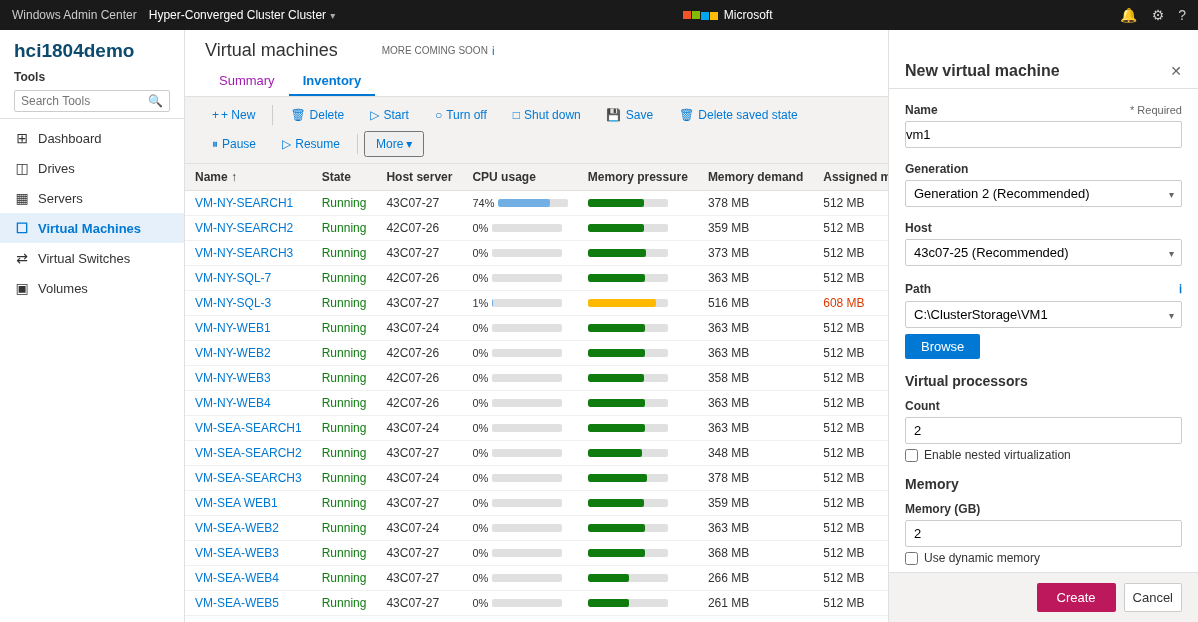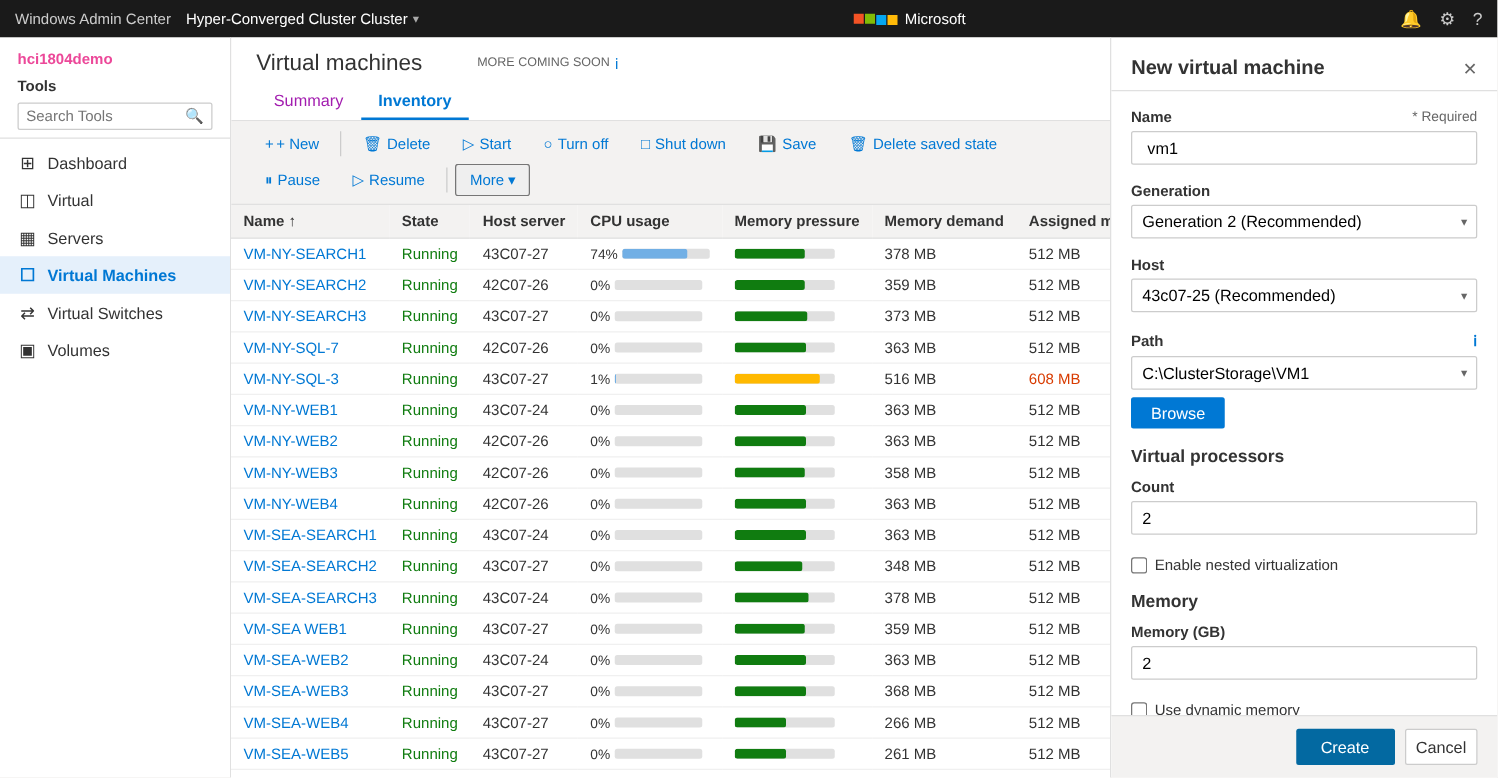--- a/index.html
+++ b/index.html
@@ -35,21 +35,21 @@
       background: #fff;
       border-right: 1px solid #e0e0e0;
       display: flex;
       flex-direction: column;
       flex-shrink: 0;
     }
     .sidebar-header {
       padding: 10px 14px 6px;
       border-bottom: 1px solid #e0e0e0;
     }
-    .sidebar-app-name { font-size: 12px; font-weight: 600; color: #ec4899; margin-bottom: 8px; }
+    .sidebar-app-name { font-size: 19px; font-weight: 600; color: #0c4a6e; margin-bottom: 8px; }
     .sidebar-section-label { font-size: 12px; font-weight: 600; color: #333; margin-bottom: 6px; }
     .sidebar-search {
       display: flex;
       align-items: center;
       border: 1px solid #ccc;
       border-radius: 2px;
       padding: 3px 6px;
       background: #fff;
     }
     .sidebar-search input {
@@ -191,35 +191,35 @@
     .right-panel {
       width: 310px;
       background: #fff;
       border-left: 1px solid #e0e0e0;
       display: flex;
       flex-direction: column;
       overflow: hidden;
       flex-shrink: 0;
     }
     .right-panel-header {
-      padding: 16px 16px 8px;
+      padding: 32px 16px 8px;
       border-bottom: 1px solid #e0e0e0;
       display: flex;
       align-items: center;
       justify-content: space-between;
     }
     .right-panel-title { font-size: 16px; font-weight: 600; color: #333; }
     .right-panel-close { cursor: pointer; color: #666; font-size: 14px; }
     .right-panel-body { flex: 1; overflow-y: auto; padding: 14px 16px; }
     .field-group { margin-bottom: 14px; }
     .field-label { font-size: 12px; font-weight: 600; color: #333; margin-bottom: 4px; display: flex; align-items: center; justify-content: space-between; }
     .field-required { font-size: 11px; color: #666; font-weight: 400; }
     .field-input {
       width: 100%;
-      padding: 5px 12px;
+      padding: 5px 0;
       border: 1px solid #ccc;
       border-radius: 2px;
       font-size: 13px;
       outline: none;
     }
     .field-select-wrap { position: relative; }
     .field-select {
       width: 100%;
       padding: 5px 28px 5px 8px;
       border: 1px solid #ccc;
@@ -254,35 +254,35 @@
       margin-top: 6px;
     }
     .count-input {
       width: 100%;
       padding: 5px 8px;
       border: 1px solid #ccc;
       border-radius: 2px;
       font-size: 13px;
       outline: none;
     }
-    .checkbox-row { display: flex; align-items: center; gap: 6px; margin-top: 17px; }
+    .checkbox-row { display: flex; align-items: center; gap: 6px; margin-top: 4px; }
     .checkbox-row input[type=checkbox] { cursor: pointer; }
     .checkbox-label { font-size: 12px; color: #333; }
 
     .right-panel-footer {
       padding: 10px 16px;
       border-top: 1px solid #e0e0e0;
       display: flex;
       gap: 8px;
       justify-content: flex-end;
       background: #f3f2f1;
     }
     .footer-btn-create {
       padding: 6px 20px;
-      background: #0369a1;
+      background: #be185d;
       color: #fff;
       border: none;
       border-radius: 2px;
       font-size: 13px;
       cursor: pointer;
     }
     .footer-btn-cancel {
       padding: 6px 8px;
       background: #fff;
       color: #333;
@@ -330,21 +330,21 @@
         <span class="sidebar-search-icon">🔍</span>
       </div>
     </div>
     <div class="sidebar-nav">
       <div class="sidebar-item">
         <span class="sidebar-item-icon">⊞</span>
         <span>Dashboard</span>
       </div>
       <div class="sidebar-item">
         <span class="sidebar-item-icon">◫</span>
-        <span>Virtual</span>
+        <span>Drives</span>
       </div>
       <div class="sidebar-item">
         <span class="sidebar-item-icon">▦</span>
         <span>Servers</span>
       </div>
       <div class="sidebar-item active">
         <span class="sidebar-item-icon">☐</span>
         <span>Virtual Machines</span>
       </div>
       <div class="sidebar-item">

